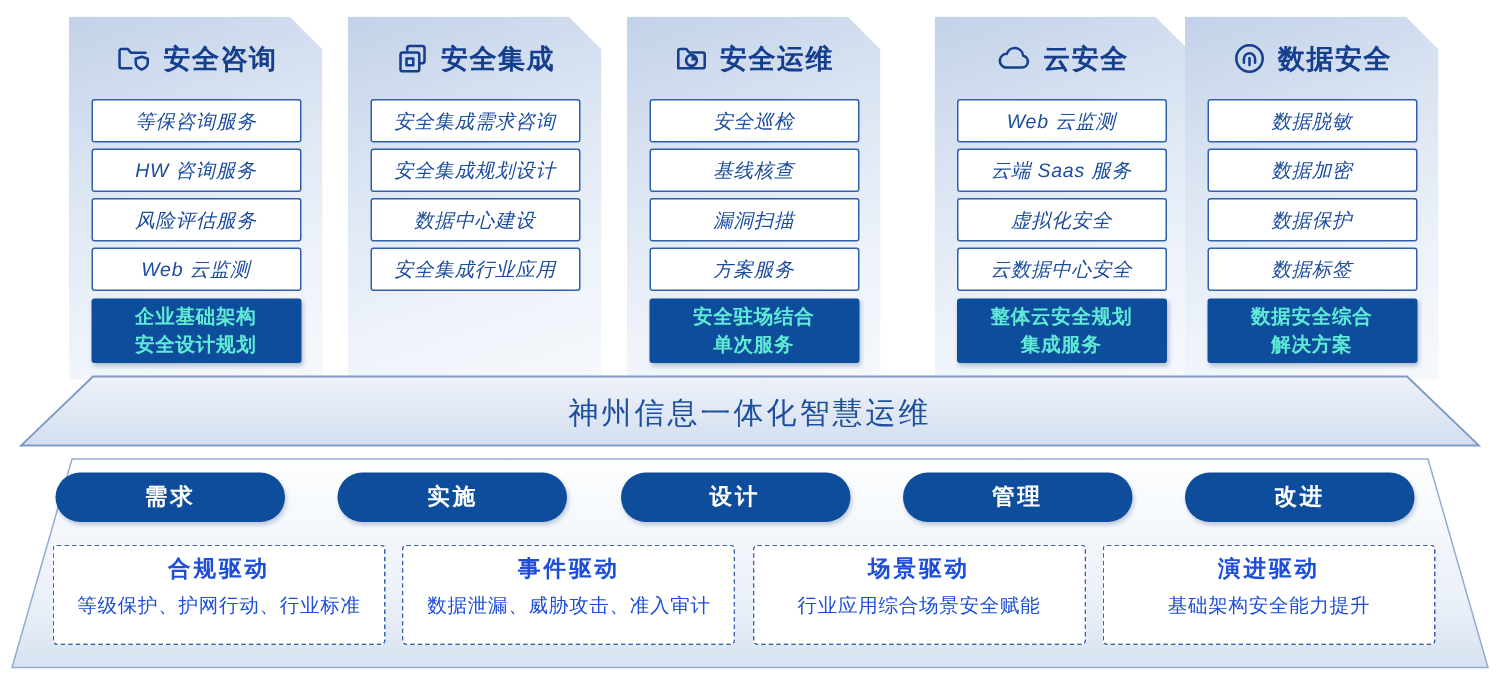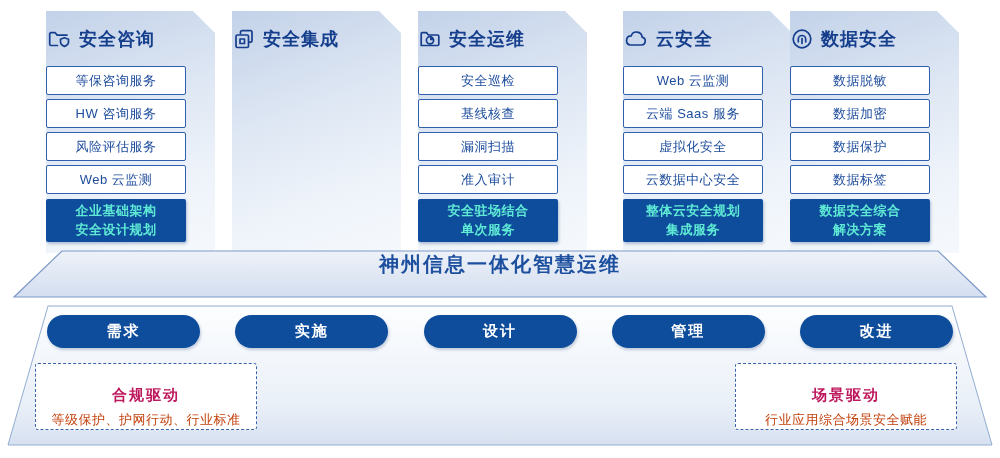--- a/index.html
+++ b/index.html
@@ -9,68 +9,68 @@
 
   svg.layer { position:absolute; left:0; top:0; width:1000px; height:458px; pointer-events:none; }
   #platform-layer { z-index:1; }
   #banner-layer { z-index:3; }
 
   
   .card {
     position:absolute; top:11px; width:169px; height:242px; z-index:2;
     background:linear-gradient(160deg,#c3d2e9 0%, #dde6f3 40%, #eef3fa 72%, #f5f9fd 100%);
     clip-path:polygon(0 0, calc(100% - 22px) 0, 100% 22px, 100% 100%, 0 100%);
-    display:flex; flex-direction:column; align-items:flex-start;
+    display:flex; flex-direction:column; align-items:center;
     filter:drop-shadow(2px 2px 3px rgba(110,135,170,0.28));
   }
   .card-header { margin-top:13px; height:30px; display:flex; align-items:center; gap:7px; }
   .card-header svg { display:block; }
   .card-title { font-size:18px; font-weight:bold; color:#153e8c; letter-spacing:1px; }
   .items { margin-top:12px; display:flex; flex-direction:column; gap:4px; }
   .item-box {
     width:140px; height:29px; background:#ffffff; border:1px solid #2f5fad; border-radius:2px;
     display:flex; align-items:center; justify-content:center;
-    font-size:13px; color:#1c4c9c; letter-spacing:0.5px;
+    font-size:13px; color:#1c4c9c; letter-spacing:0.5px;font-style:italic;
   }
   .footer-box {
     margin-top:5px; width:140px; height:43px; background:#0e4c9c; border-radius:2px;
     display:flex; flex-direction:column; align-items:center; justify-content:center;
     font-size:13px; font-weight:bold; color:#5eead4; line-height:1.45; letter-spacing:0.5px;
     box-shadow:1px 2px 3px rgba(60,90,140,0.35);
   }
 
   
   #banner-title {
-    position:absolute; left:0; top:251px; width:1000px; z-index:4; text-align:center;
-    font-size:20px; font-weight:bold; color:#1d4f9f; letter-spacing:2px;
+    position:absolute; left:0; top:262px; width:1000px; z-index:4; text-align:center;
+    font-size:20px; font-weight:normal; color:#1d4f9f; letter-spacing:2px;
   }
 
   
   #pill-row {
-    position:absolute; left:47px; top:315px; width:906px; height:33px; z-index:4;
+    position:absolute; left:37px; top:315px; width:906px; height:33px; z-index:4;
     display:flex; justify-content:space-between;
   }
   .pill {
     width:153px; height:33px; border-radius:17px; background:#0e4c9c;
     display:flex; align-items:center; justify-content:center;
     font-size:15px; font-weight:bold; color:#ffffff; letter-spacing:2px;
     box-shadow:1px 2px 3px rgba(60,90,140,0.3);
   }
 
   
   #driver-row {
     position:absolute; left:35px; top:363px; width:922px; height:67px; z-index:4;
     display:flex; justify-content:space-between;
   }
   .driver {
     width:222px; height:67px; background:#ffffff; border:1.5px dashed #3a63ac; border-radius:3px;
     display:flex; flex-direction:column; align-items:center;
   }
-  .driver-title { margin-top:22px; font-size:15px; font-weight:bold; color:#be185d; letter-spacing:2px; }
-  .driver-desc { margin-top:6px; font-size:13px; color:#c2410c; letter-spacing:0.5px; }
+  .driver-title { margin-top:6px; font-size:15px; font-weight:bold; color:#1d4ed8; letter-spacing:2px; }
+  .driver-desc { margin-top:6px; font-size:13px; color:#1d4ed8; letter-spacing:0.5px; }
 
   .icon-stroke { stroke:#153e8c; fill:none; stroke-width:1.7; stroke-linecap:round; stroke-linejoin:round; }
   .icon-fill { fill:#153e8c; stroke:none; }
 </style>
 </head>
 <body>
 
 <div id="stage">
 
   <svg class="layer" id="platform-layer">
@@ -106,36 +106,42 @@
 
   <div class="card" style="left:232px">
     <div class="card-header">
       <svg width="24" height="24" viewBox="0 0 24 24">
         <path class="icon-stroke" d="M8.5 6.5 V5 a1.4 1.4 0 0 1 1.4 -1.4 h8.7 A1.4 1.4 0 0 1 20 5 v8.7 a1.4 1.4 0 0 1 -1.4 1.4 H17"></path>
         <rect class="icon-stroke" x="4" y="8" width="12.5" height="12.5" rx="1.4"></rect>
         <rect class="icon-stroke" x="8" y="12" width="4.5" height="4.5"></rect>
       </svg>
       <span class="card-title">安全集成</span>
     </div>
+    <div class="items">
+      <div class="item-box">安全集成需求咨询</div>
+      <div class="item-box">安全集成规划设计</div>
+      <div class="item-box">数据中心建设</div>
+      <div class="item-box">安全集成行业应用</div>
+    </div>
   </div>
 
   <div class="card" style="left:418px">
     <div class="card-header">
       <svg width="24" height="24" viewBox="0 0 24 24">
         <path class="icon-stroke" d="M3.2 18.5 V6.8 a1.2 1.2 0 0 1 1.2 -1.2 h4 l2 2.4 h9.2 a1.2 1.2 0 0 1 1.2 1.2 v8.1 a1.2 1.2 0 0 1 -1.2 1.2 H4.4 a1.2 1.2 0 0 1 -1.2 -1.2 z"></path>
         <circle class="icon-stroke" cx="12" cy="13.3" r="3.6"></circle>
         <path class="icon-fill" d="M12 13.3 V9.9 a3.4 3.4 0 0 1 3.4 3.4 z"></path>
       </svg>
       <span class="card-title">安全运维</span>
     </div>
     <div class="items">
       <div class="item-box">安全巡检</div>
       <div class="item-box">基线核查</div>
       <div class="item-box">漏洞扫描</div>
-      <div class="item-box">准入审计</div>
+      <div class="item-box">方案服务</div>
     </div>
     <div class="footer-box">
       <span>安全驻场结合</span>
       <span>单次服务</span>
     </div>
   </div>
 
   <div class="card" style="left:623px">
     <div class="card-header">
       <svg width="26" height="24" viewBox="0 0 26 24">
@@ -194,18 +200,26 @@
     <div class="pill">管理</div>
     <div class="pill">改进</div>
   </div>
 
   <div id="driver-row">
     <div class="driver">
       <div class="driver-title">合规驱动</div>
       <div class="driver-desc">等级保护、护网行动、行业标准</div>
     </div>
     <div class="driver">
+      <div class="driver-title">事件驱动</div>
+      <div class="driver-desc">数据泄漏、威胁攻击、准入审计</div>
+    </div>
+    <div class="driver">
       <div class="driver-title">场景驱动</div>
       <div class="driver-desc">行业应用综合场景安全赋能</div>
     </div>
+    <div class="driver">
+      <div class="driver-title">演进驱动</div>
+      <div class="driver-desc">基础架构安全能力提升</div>
+    </div>
   </div>
 
 </div>
 
 </body></html>

